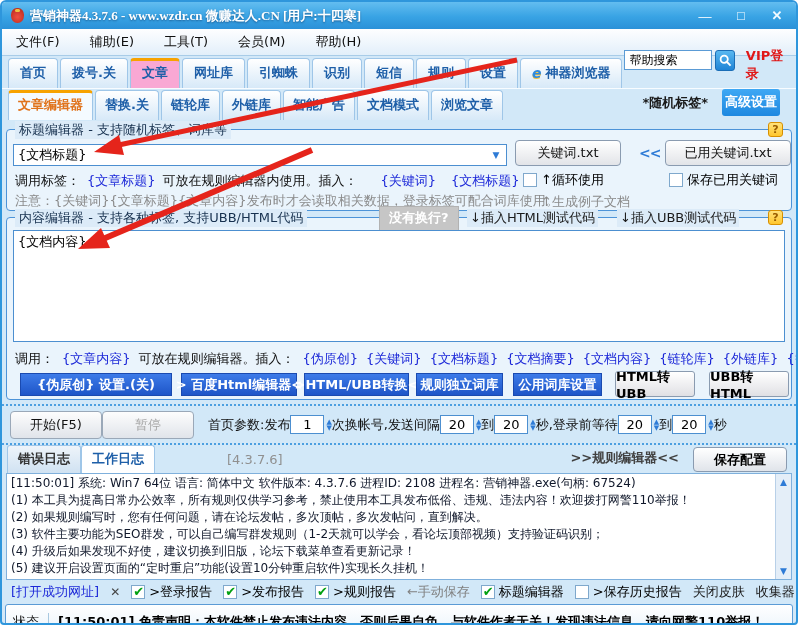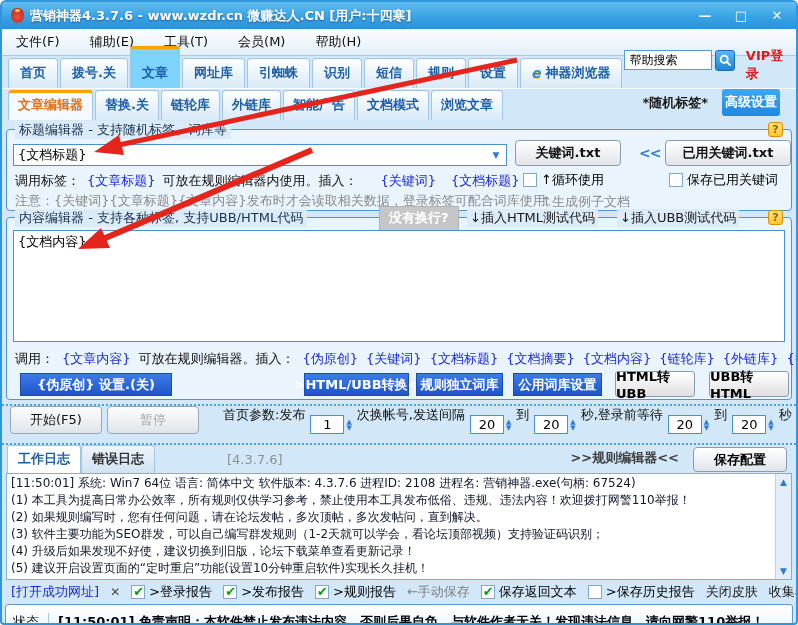--- a/index.html
+++ b/index.html
@@ -1,34 +1,34 @@
 <!DOCTYPE html>
 <html><head>
 <meta charset="utf-8">
 <style>
   * { box-sizing:border-box; margin:0; padding:0; }
   body { width:798px; height:625px; font-family:"DejaVu Sans","Liberation Sans",sans-serif; background:#fff; }
   .window { position:relative; width:798px; height:625px; background:#D2E8F8; border:2px solid #2E96DC; border-radius:6px 6px 4px 4px; overflow:hidden; }
 
   
-  .titlebar { height:27px; background:linear-gradient(180deg,#63BDF0 0%,#38A3E4 55%,#2B91D8 100%); display:flex; align-items:center; padding:0 9px; gap:6px; }
+  .titlebar { height:27px; background:linear-gradient(180deg,#63BDF0 0%,#38A3E4 55%,#2B91D8 100%); display:flex; align-items:center; padding:0 9px; gap:6px;font-family:Liberation Serif, serif; }
   .app-icon { width:13px; height:15px; background:radial-gradient(circle at 50% 60%,#F05040,#B02418); border-radius:45% 45% 48% 48%; position:relative; flex:none; }
   .app-icon::before { content:""; position:absolute; top:1px; left:4px; width:5px; height:3px; background:#F0C040; border-radius:2px; }
   .titlebar .title { color:#fff; font-weight:bold; font-size:13px; text-shadow:0 1px 2px rgba(0,20,60,.45); white-space:nowrap; }
   .win-controls { margin-left:auto; display:flex; gap:16px; }
   .win-btn { color:#F2FAFF; font-weight:bold; font-size:13px; width:20px; text-align:center; cursor:pointer; }
 
   
   .menubar { height:27px; background:linear-gradient(#FEFEFF,#E2EFFA); border-bottom:1px solid #A8CCE8; display:flex; align-items:center; gap:30px; padding:0 14px; font-size:13px; color:#101010; }
   .menu-item { cursor:pointer; }
 
   
   .maintabs { height:33px; display:flex; align-items:flex-end; padding:4px 6px 0; gap:2px; border-bottom:1px solid #F8FCFF; }
   .tab { background:linear-gradient(#FFFFFF,#D7E9F8); border:1px solid #9FC6E8; border-bottom:none; border-radius:4px 4px 0 0; padding:5px 11px 6px; font-size:13px; font-weight:bold; color:#1E5FA8; cursor:pointer; white-space:nowrap; display:flex; align-items:center; gap:4px; }
-  .tab.selected { background:#7dd3fc; border-top:3px solid #F7A200; padding-top:15px; }
+  .tab.selected { background:#f9a8d4; border-top:3px solid #F7A200; padding-top:3px; }
   .ie-icon { color:#2E8AE0; font-style:italic; font-weight:bold; font-size:14px; line-height:10px; text-shadow:0 1px 0 #F7C030; }
   .search-wrap { margin-left:auto; display:flex; align-items:center; gap:3px; padding-bottom:5px; }
   .search-input { width:88px; height:20px; border:1px solid #5B9BD5; font-size:12px; padding:1px 4px; font-family:inherit; }
   .search-btn { width:25px; height:21px; background:linear-gradient(#59B8F0,#1F84D6); border:1px solid #1A6DB6; border-radius:3px; display:flex; align-items:center; justify-content:center; cursor:pointer; }
   .vip { color:#E01818; font-weight:bold; font-size:13px; margin:10px 6px 0 8px; cursor:pointer; }
 
   .subtabs { height:31px; display:flex; align-items:flex-end; padding:0 6px; gap:2px; }
   .subtab { background:linear-gradient(#FFFFFF,#D7E9F8); border:1px solid #9FC6E8; border-bottom:none; border-radius:4px 4px 0 0; padding:5px 9px 6px; font-size:13px; font-weight:bold; color:#1E5FA8; cursor:pointer; white-space:nowrap; }
   .subtab.selected { background:#F4FAFF; border-top:3px solid #F7A200; padding-top:3px; color:#E0731C; }
   .random-tag { margin-left:auto; font-size:13px; font-weight:bold; color:#1a1a1a; padding-bottom:8px; white-space:nowrap; }
@@ -36,40 +36,40 @@
 
   
   .group { position:relative; margin:0 4px; border:1px solid #4C93D8; border-radius:4px; background:#EAF4FC; }
   .title-group { margin-top:9px; height:82px; }
   .content-group { margin-top:6px; height:183px; }
   .legend { position:absolute; top:-9px; left:8px; font-size:13px; color:#17314F; padding:0 4px; background:#DCEBF8; white-space:nowrap; }
   .help-icon { position:absolute; top:-8px; right:8px; width:15px; height:15px; background:linear-gradient(#FFE27A,#FFC62E); border:1px solid #D89000; border-radius:3px; color:#9A5E00; font-size:11px; font-weight:bold; line-height:13px; text-align:center; cursor:pointer; }
 
   .combo { position:absolute; left:6px; top:14px; width:494px; height:22px; background:#fff; border:1px solid #4C8FD0; display:flex; align-items:center; font-size:13px; padding-left:4px; cursor:pointer; }
   .combo-arrow { margin-left:auto; width:20px; text-align:center; color:#2E7BD6; font-size:9px; }
-  .txt-btn { position:absolute; top:10px; height:26px; background:linear-gradient(#FFFFFF,#E2E4E8); border:1px solid #8A9BB0; border-radius:4px; font-size:13px; font-weight:bold; color:#111; display:flex; align-items:center; justify-content:center; cursor:pointer; }
+  .txt-btn { position:absolute; top:10px; height:26px; background:linear-gradient(#FFFFFF,#E2E4E8); border:1px solid #8A9BB0; border-radius:4px; font-size:13px; font-weight:normal; color:#111; display:flex; align-items:center; justify-content:center; cursor:pointer; }
   .chevrons { position:absolute; left:632px; top:15px; color:#2E7BD6; font-weight:bold; font-size:14px; letter-spacing:-1px; cursor:pointer; }
 
   .row-flex { position:absolute; display:flex; align-items:center; font-size:13px; white-space:nowrap; }
   .link { color:#1C28D8; cursor:pointer; }
   .plain { color:#101010; }
   .gray { color:#8A8A8A; }
 
   .cb { display:flex; align-items:center; gap:4px; font-size:13px; position:absolute; cursor:pointer; white-space:nowrap; }
   .cb-box { width:14px; height:14px; background:#fff; border:1px solid #7FA8CC; position:relative; flex:none; }
   .cb-box[data-checked="true"]::before { content:"✔"; color:#00A010; font-size:13px; font-weight:bold; position:absolute; top:-2px; left:1px; }
 
   .nowrap-btn { position:absolute; left:372px; top:-12px; background:#C6C6C6; color:#fff; font-size:13px; font-weight:bold; padding:2px 9px 3px; border:1px solid #B2B2B2; cursor:pointer; }
   .ins-link { position:absolute; top:-9px; font-size:13px; color:#1a1a1a; background:#DCEBF8; padding:0 3px; cursor:pointer; white-space:nowrap; }
   .content-textarea { position:absolute; left:6px; top:12px; width:calc(100% - 12px); height:112px; border:1px solid #4C8FD0; font-size:13px; font-family:inherit; padding:2px 4px; resize:none; background:#fff; }
   .blue-btn { position:absolute; top:155px; height:23px; background:linear-gradient(#3D7BE8,#1E55C8); color:#fff; font-size:13px; font-weight:bold; border:1px solid #1A4AB0; display:flex; align-items:center; justify-content:center; cursor:pointer; white-space:nowrap; }
   .gray-btn { position:absolute; top:153px; height:26px; background:linear-gradient(#FFFFFF,#E0E0E4); border:1px solid #8A9BB0; border-radius:3px; font-size:13px; font-weight:bold; display:flex; align-items:center; justify-content:center; cursor:pointer; }
 
   
-  .run-bar { height:41px; margin-top:4px; border-top:2px dotted #4C9FE0; border-bottom:2px dotted #4C9FE0; display:flex; padding:0 8px; gap:5px; font-size:13px; color:#101010; white-space:nowrap; }
+  .run-bar { height:41px; margin-top:4px; border-top:2px dotted #4C9FE0; border-bottom:2px dotted #4C9FE0; display:flex; align-items:center; padding:0 8px; font-size:13px; color:#101010; white-space:nowrap; }
   .big-btn { width:92px; height:28px; background:linear-gradient(#FDFDFD,#E0E4EA); border:1px solid #9AA8B8; border-radius:4px; font-size:13px; color:#111; display:flex; align-items:center; justify-content:center; cursor:pointer; flex:none; }
   .big-btn.disabled { color:#A6A6A6; }
   .run-gap { width:14px; flex:none; }
   .spin { display:flex; align-items:center; }
   .spin input { width:34px; height:19px; border:1px solid #4C8FD0; text-align:center; font-size:13px; font-family:inherit; }
   .spin-arrows { display:flex; flex-direction:column; margin-left:2px; }
   .spin-arrows span { font-size:7px; color:#2E7BD6; line-height:6px; cursor:pointer; }
 
   
   .log-tabs { height:28px; display:flex; align-items:flex-end; padding:2px 5px 0; position:relative; }
@@ -201,20 +201,21 @@
       <span class="link">{伪原创}</span>
       <span class="link">{关键词}</span>
       <span class="link">{文档标题}</span>
       <span class="link">{文档摘要}</span>
       <span class="link">{文档内容}</span>
       <span class="link">{链轮库}</span>
       <span class="link">{外链库}</span>
       <span class="link">{智能广告}</span>
     </div>
     <span class="blue-btn" style="left:13px;width:152px;">{伪原创} 设置.(关)</span>
+    <span class="blue-btn" style="left:174px;width:116px;">&gt; 百度Html编辑器&lt;</span>
     <span class="blue-btn" style="left:297px;width:105px;">&gt;HTML/UBB转换&lt;</span>
     <span class="blue-btn" style="left:409px;width:87px;">规则独立词库</span>
     <span class="blue-btn" style="left:506px;width:89px;">公用词库设置</span>
     <span class="gray-btn" style="left:608px;width:80px;">HTML转UBB</span>
     <span class="gray-btn" style="left:702px;width:80px;">UBB转HTML</span>
   </div>
 
   <div class="run-bar">
     <span class="big-btn">开始(F5)</span>
     <span class="big-btn disabled">暂停</span>
@@ -256,22 +257,22 @@
       <input value="20" style="">
       <span class="spin-arrows">
           <span>▲</span>
           <span>▼</span>
         </span>
     </span>
     <span>秒</span>
   </div>
 
   <div class="log-tabs">
+    <span class="log-tab unselected">错误日志</span>
     <span class="log-tab selected">工作日志</span>
-    <span class="log-tab unselected">错误日志</span>
     <span class="log-version">[4.3.7.6]</span>
     <span class="rule-editor-link">&gt;&gt;规则编辑器&lt;&lt;</span>
     <span class="save-config-btn">保存配置</span>
   </div>
 
   <div class="log-box">
     <div class="log-line">[11:50:01] 系统: Win7 64位 语言: 简体中文 软件版本: 4.3.7.6 进程ID: 2108 进程名: 营销神器.exe(句柄: 67524)</div>
     <div class="log-line">(1) 本工具为提高日常办公效率，所有规则仅供学习参考，禁止使用本工具发布低俗、违规、违法内容！欢迎拨打网警110举报！</div>
     <div class="log-line">(2) 如果规则编写时，您有任何问题，请在论坛发帖，多次顶帖，多次发帖问，直到解决。</div>
     <div class="log-line">(3) 软件主要功能为SEO群发，可以自己编写群发规则（1-2天就可以学会，看论坛顶部视频）支持验证码识别；</div>
@@ -294,21 +295,21 @@
       <span class="cb-box" data-checked="true"></span>
       <span>&gt;发布报告</span>
     </label>
     <label class="cb cb-inline">
       <span class="cb-box" data-checked="true"></span>
       <span>&gt;规则报告</span>
     </label>
     <span class="manual-save">←手动保存</span>
     <label class="cb cb-inline">
       <span class="cb-box" data-checked="true"></span>
-      <span>保存返回文本</span>
+      <span>标题编辑器</span>
     </label>
     <label class="cb cb-inline">
       <span class="cb-box" data-checked="false"></span>
       <span>&gt;保存历史报告</span>
     </label>
     <span class="skin-link">关闭皮肤</span>
     <span class="collector">收集器1.txt</span>
   </div>
 
   <div class="status-bar">

